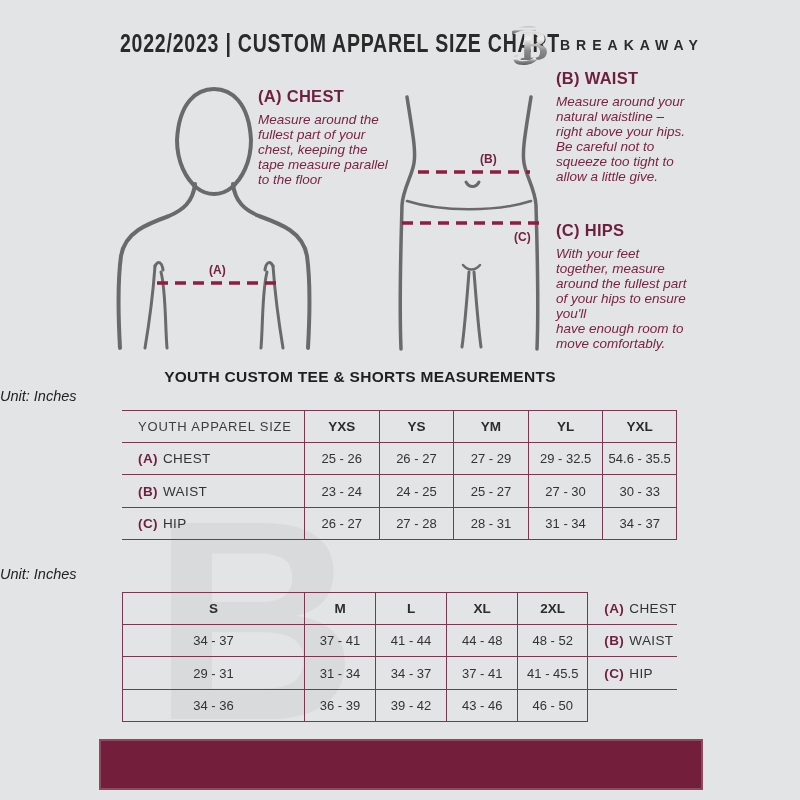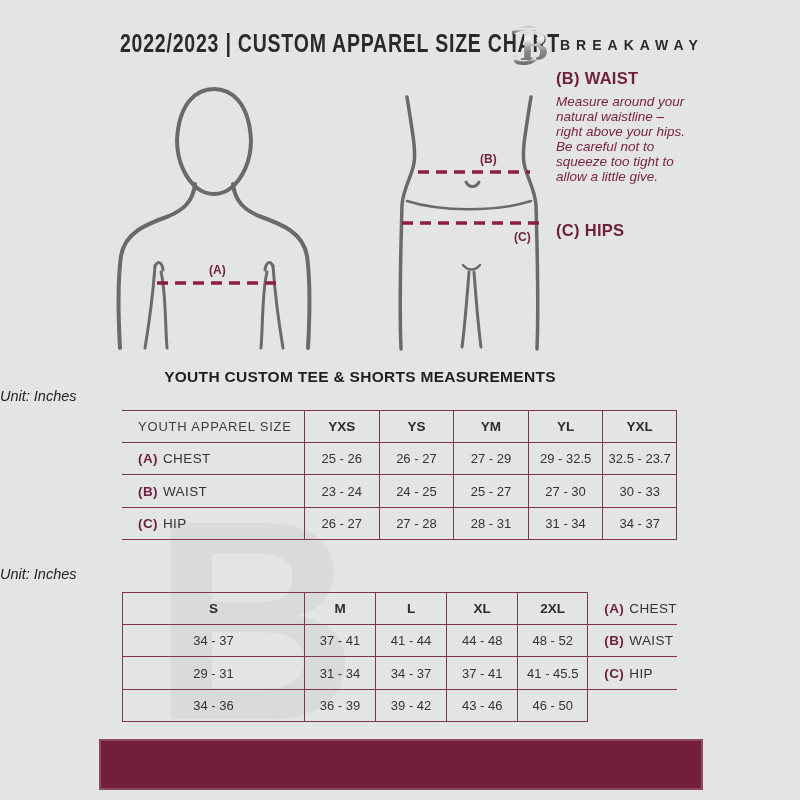--- a/index.html
+++ b/index.html
@@ -108,52 +108,67 @@
           <path d="M85 177 C 87 202 89 230 92 252" stroke-width="3"></path>
           <path d="M74 170 C 79 176 86 176 91 170" stroke-width="2.5"></path>
         </g>
         <line x1="29" y1="77" x2="141" y2="77" stroke="#8e1e3e" stroke-width="3.5" stroke-dasharray="11 7"></line>
         <text x="91" y="68" font-size="12" font-weight="700" fill="#72213f">(B)</text>
         <line x1="13" y1="128" x2="152" y2="128" stroke="#8e1e3e" stroke-width="3.5" stroke-dasharray="11 7"></line>
         <text x="125" y="146" font-size="12" font-weight="700" fill="#72213f">(C)</text>
       </svg>
     </div>
 
+    <div class="instr" id="instrA">
+      <h3>(A) CHEST</h3>
+      <p>Measure around the
+fullest part of your
+chest, keeping the
+tape measure parallel
+to the floor</p>
+    </div>
     <div class="instr" id="instrB">
       <h3>(B) WAIST</h3>
       <p>Measure around your
 natural waistline –
 right above your hips.
 Be careful not to
 squeeze too tight to
 allow a little give.</p>
     </div>
     <div class="instr" id="instrC">
       <h3>(C) HIPS</h3>
+      <p>With your feet
+together, measure
+around the fullest part
+of your hips to ensure
+you'll
+have enough room to
+move comfortably.</p>
     </div>
 
     <div class="sec-title" style="top:368px">YOUTH CUSTOM TEE &amp; SHORTS MEASUREMENTS</div>
     <div class="sec-unit" style="top:388px">Unit: Inches</div>
     <div class="sizegrid" style="top:410px;grid-template-rows:33px 32px 33px 32px;">
       <div class="cell head lbl toprow" style="font-weight:400;font-size:13px;">YOUTH APPAREL SIZE</div>
       <div class="cell head v toprow">YXS</div>
       <div class="cell head v toprow">YS</div>
       <div class="cell head v toprow">YM</div>
       <div class="cell head v toprow">YL</div>
       <div class="cell head v toprow last">YXL</div>
 
       <div class="cell rowlab">
           <span class="pfx">(A)</span>
           <span>CHEST</span>
         </div>
       <div class="cell v">25 - 26</div>
       <div class="cell v">26 - 27</div>
       <div class="cell v">27 - 29</div>
       <div class="cell v">29 - 32.5</div>
-      <div class="cell v last">32.5 - 23.7</div>
+      <div class="cell v last">54.6 - 35.5</div>
 
       <div class="cell rowlab">
           <span class="pfx">(B)</span>
           <span>WAIST</span>
         </div>
       <div class="cell v">23 - 24</div>
       <div class="cell v">24 - 25</div>
       <div class="cell v">25 - 27</div>
       <div class="cell v">27 - 30</div>
       <div class="cell v last">30 - 33</div>

